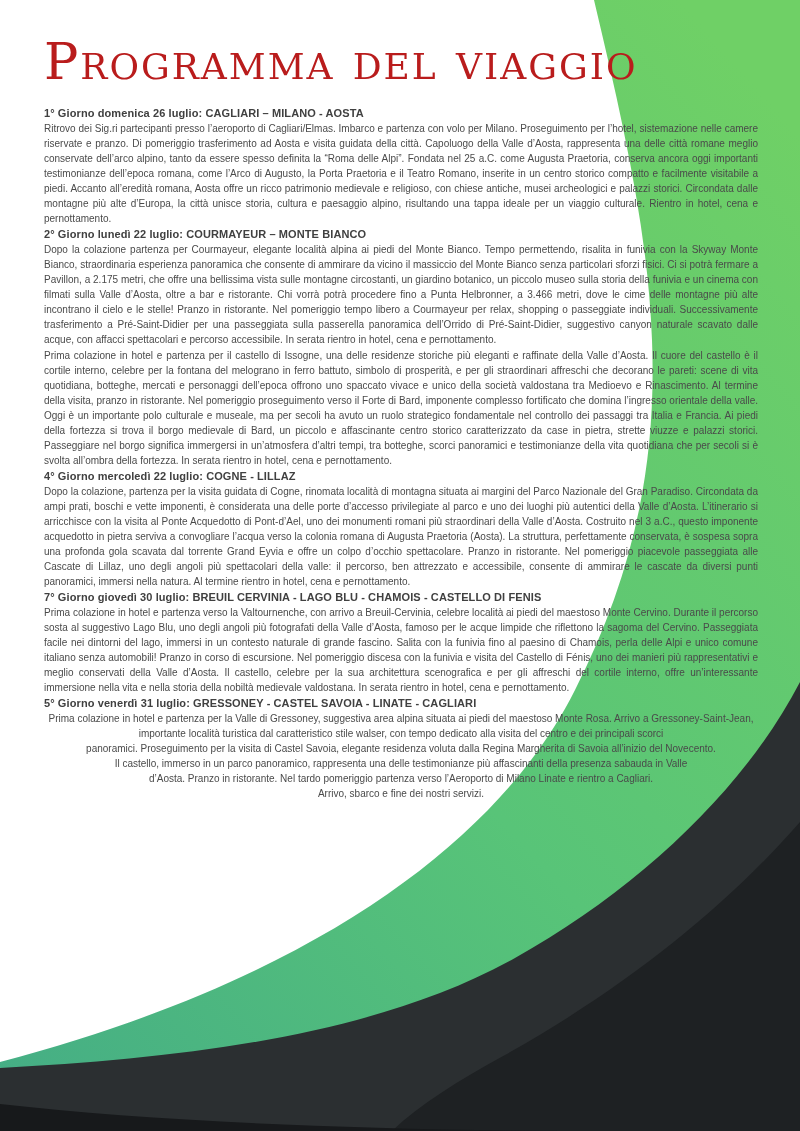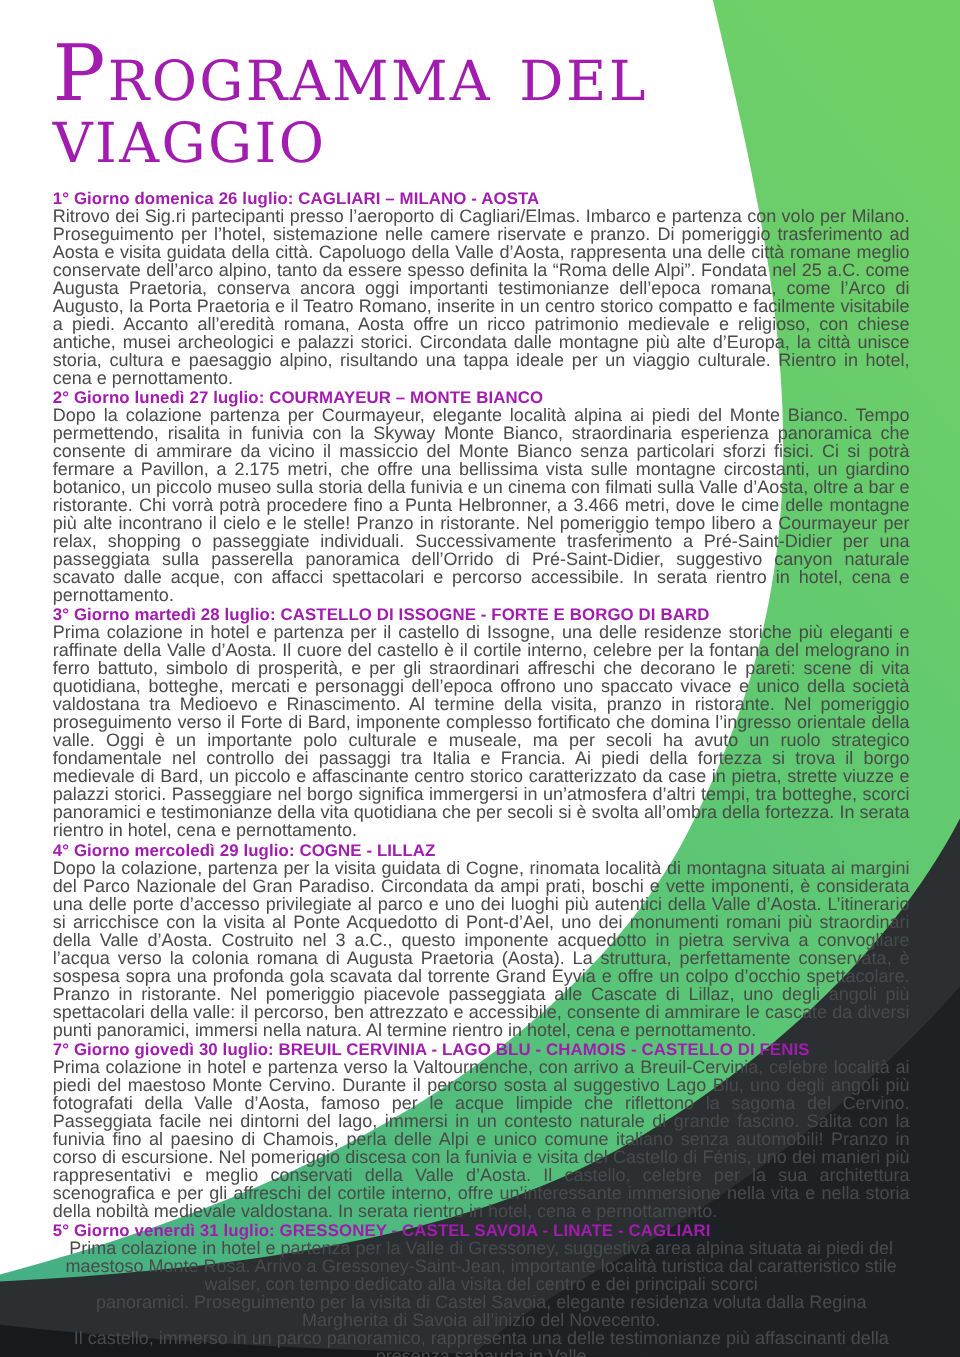--- a/index.html
+++ b/index.html
@@ -13,37 +13,37 @@
   }
   .bg-art{position:absolute;top:0;left:0;width:800px;height:1131px;display:block;}
   .content{
     position:absolute;top:0;left:44px;width:714px;
   }
   .doc-title{
     margin:36px 0 18px 0;
     font-family:"DejaVu Serif","Liberation Serif",serif;
     font-variant:small-caps;
     font-weight:400;
-    font-size:65px;
+    font-size:51px;
     line-height:52px;
     letter-spacing:2px;
-    color:#a21caf;
+    color:#b91c1c;
   }
   .day{margin:0;}
   .day-heading{
     margin:0;
-    font-size:14px;
+    font-size:11px;
     font-weight:bold;
-    color:#a21caf;
+    color:#404040;
     line-height:15px;
     letter-spacing:0.1px;
   }
   .day-body{
     margin:0 0 1px 0;
-    font-size:15px;
+    font-size:10px;
     color:#4a4a4a;
     line-height:15px;
     text-align:justify;
     text-justify:inter-word;
   }
   .day-body.ragged{
     text-align:center;
     white-space:pre-line;
   }
 </style>
@@ -80,31 +80,30 @@
   <div class="content">
 
     <h1 class="doc-title">Programma del viaggio</h1>
 
     <section class="day">
       <h2 class="day-heading">1° Giorno domenica 26 luglio: CAGLIARI – MILANO - AOSTA</h2>
       <p class="day-body">Ritrovo dei Sig.ri partecipanti presso l’aeroporto di Cagliari/Elmas. Imbarco e partenza con volo per Milano. Proseguimento per l’hotel, sistemazione nelle camere riservate e pranzo. Di pomeriggio trasferimento ad Aosta e visita guidata della città. Capoluogo della Valle d’Aosta, rappresenta una delle città romane meglio conservate dell’arco alpino, tanto da essere spesso definita la “Roma delle Alpi”. Fondata nel 25 a.C. come Augusta Praetoria, conserva ancora oggi importanti testimonianze dell’epoca romana, come l’Arco di Augusto, la Porta Praetoria e il Teatro Romano, inserite in un centro storico compatto e facilmente visitabile a piedi. Accanto all’eredità romana, Aosta offre un ricco patrimonio medievale e religioso, con chiese antiche, musei archeologici e palazzi storici. Circondata dalle montagne più alte d’Europa, la città unisce storia, cultura e paesaggio alpino, risultando una tappa ideale per un viaggio culturale. Rientro in hotel, cena e pernottamento.</p>
     </section>
 
     <section class="day">
-      <h2 class="day-heading">2° Giorno lunedì 27 luglio: COURMAYEUR – MONTE BIANCO</h2>
+      <h2 class="day-heading">2° Giorno lunedì 22 luglio: COURMAYEUR – MONTE BIANCO</h2>
       <p class="day-body">Dopo la colazione partenza per Courmayeur, elegante località alpina ai piedi del Monte Bianco. Tempo permettendo, risalita in funivia con la Skyway Monte Bianco, straordinaria esperienza panoramica che consente di ammirare da vicino il massiccio del Monte Bianco senza particolari sforzi fisici. Ci si potrà fermare a Pavillon, a 2.175 metri, che offre una bellissima vista sulle montagne circostanti, un giardino botanico, un piccolo museo sulla storia della funivia e un cinema con filmati sulla Valle d’Aosta, oltre a bar e ristorante. Chi vorrà potrà procedere fino a Punta Helbronner, a 3.466 metri, dove le cime delle montagne più alte incontrano il cielo e le stelle! Pranzo in ristorante. Nel pomeriggio tempo libero a Courmayeur per relax, shopping o passeggiate individuali. Successivamente trasferimento a Pré-Saint-Didier per una passeggiata sulla passerella panoramica dell’Orrido di Pré-Saint-Didier, suggestivo canyon naturale scavato dalle acque, con affacci spettacolari e percorso accessibile. In serata rientro in hotel, cena e pernottamento.</p>
     </section>
 
     <section class="day">
-      <h2 class="day-heading">3° Giorno martedì 28 luglio: CASTELLO DI ISSOGNE - FORTE E BORGO DI BARD</h2>
       <p class="day-body">Prima colazione in hotel e partenza per il castello di Issogne, una delle residenze storiche più eleganti e raffinate della Valle d’Aosta. Il cuore del castello è il cortile interno, celebre per la fontana del melograno in ferro battuto, simbolo di prosperità, e per gli straordinari affreschi che decorano le pareti: scene di vita quotidiana, botteghe, mercati e personaggi dell’epoca offrono uno spaccato vivace e unico della società valdostana tra Medioevo e Rinascimento. Al termine della visita, pranzo in ristorante. Nel pomeriggio proseguimento verso il Forte di Bard, imponente complesso fortificato che domina l’ingresso orientale della valle. Oggi è un importante polo culturale e museale, ma per secoli ha avuto un ruolo strategico fondamentale nel controllo dei passaggi tra Italia e Francia. Ai piedi della fortezza si trova il borgo medievale di Bard, un piccolo e affascinante centro storico caratterizzato da case in pietra, strette viuzze e palazzi storici. Passeggiare nel borgo significa immergersi in un’atmosfera d’altri tempi, tra botteghe, scorci panoramici e testimonianze della vita quotidiana che per secoli si è svolta all’ombra della fortezza. In serata rientro in hotel, cena e pernottamento.</p>
     </section>
 
     <section class="day">
-      <h2 class="day-heading">4° Giorno mercoledì 29 luglio: COGNE - LILLAZ</h2>
+      <h2 class="day-heading">4° Giorno mercoledì 22 luglio: COGNE - LILLAZ</h2>
       <p class="day-body">Dopo la colazione, partenza per la visita guidata di Cogne, rinomata località di montagna situata ai margini del Parco Nazionale del Gran Paradiso. Circondata da ampi prati, boschi e vette imponenti, è considerata una delle porte d’accesso privilegiate al parco e uno dei luoghi più autentici della Valle d’Aosta. L’itinerario si arricchisce con la visita al Ponte Acquedotto di Pont-d’Ael, uno dei monumenti romani più straordinari della Valle d’Aosta. Costruito nel 3 a.C., questo imponente acquedotto in pietra serviva a convogliare l’acqua verso la colonia romana di Augusta Praetoria (Aosta). La struttura, perfettamente conservata, è sospesa sopra una profonda gola scavata dal torrente Grand Eyvia e offre un colpo d’occhio spettacolare. Pranzo in ristorante. Nel pomeriggio piacevole passeggiata alle Cascate di Lillaz, uno degli angoli più spettacolari della valle: il percorso, ben attrezzato e accessibile, consente di ammirare le cascate da diversi punti panoramici, immersi nella natura. Al termine rientro in hotel, cena e pernottamento.</p>
     </section>
 
     <section class="day">
       <h2 class="day-heading">7° Giorno giovedì 30 luglio: BREUIL CERVINIA - LAGO BLU - CHAMOIS - CASTELLO DI FENIS</h2>
       <p class="day-body">Prima colazione in hotel e partenza verso la Valtournenche, con arrivo a Breuil-Cervinia, celebre località ai piedi del maestoso Monte Cervino. Durante il percorso sosta al suggestivo Lago Blu, uno degli angoli più fotografati della Valle d’Aosta, famoso per le acque limpide che riflettono la sagoma del Cervino. Passeggiata facile nei dintorni del lago, immersi in un contesto naturale di grande fascino. Salita con la funivia fino al paesino di Chamois, perla delle Alpi e unico comune italiano senza automobili! Pranzo in corso di escursione. Nel pomeriggio discesa con la funivia e visita del Castello di Fénis, uno dei manieri più rappresentativi e meglio conservati della Valle d’Aosta. Il castello, celebre per la sua architettura scenografica e per gli affreschi del cortile interno, offre un’interessante immersione nella vita e nella storia della nobiltà medievale valdostana. In serata rientro in hotel, cena e pernottamento.</p>
     </section>
 
     <section class="day">
       <h2 class="day-heading">5° Giorno venerdì 31 luglio: GRESSONEY - CASTEL SAVOIA - LINATE - CAGLIARI</h2>

